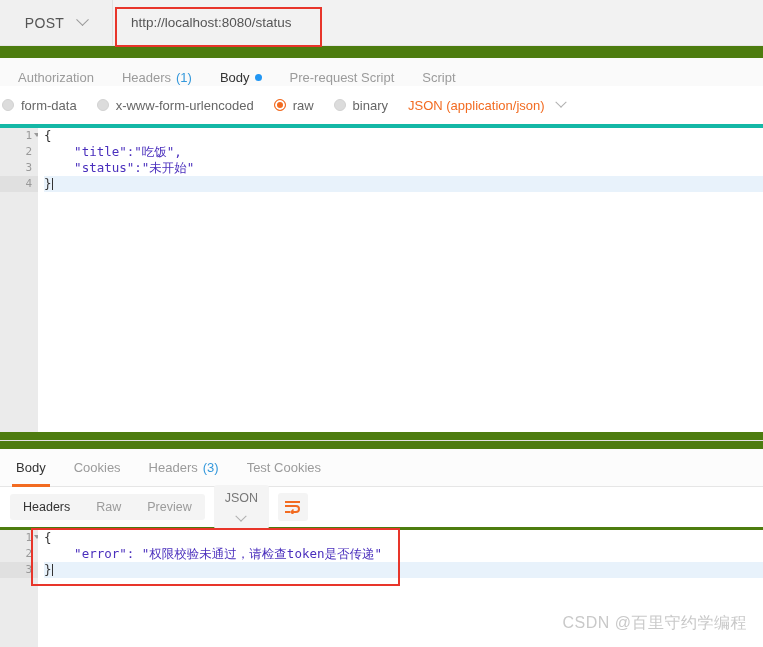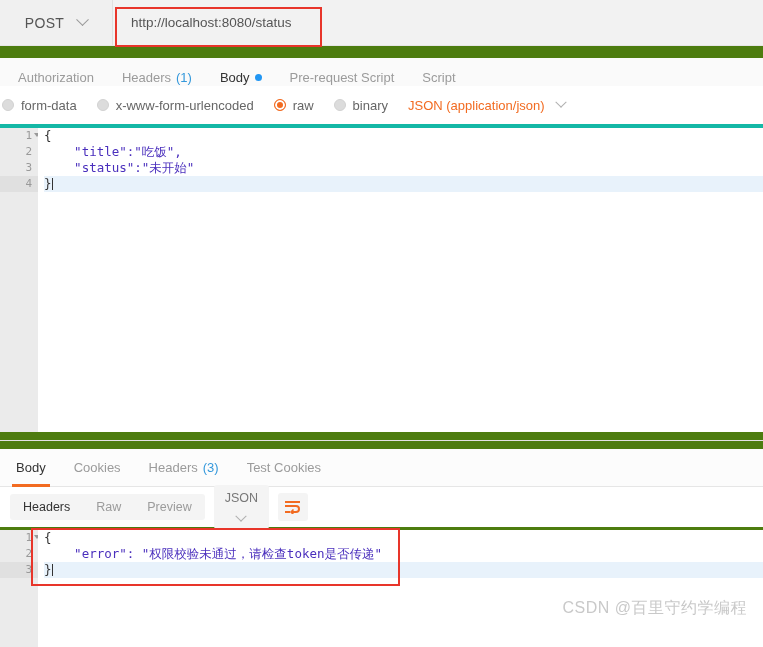--- a/index.html
+++ b/index.html
@@ -122,21 +122,21 @@
   #res-editor { left: 0; top: 530px; width: 763px; height: 117px; }
   #res-editor .gutter { height: 117px; }
 
   
   .annot { position: absolute; border: 2px solid #e8352a; pointer-events: none; }
   #annot-url { left: 115px; top: 7px; width: 207px; height: 40px; }
   #annot-res { left: 31px; top: 528px; width: 369px; height: 58px; }
 
   
   .watermark {
-    position: absolute; right: 16px; bottom: 28px;
+    position: absolute; right: 16px; bottom: 13px;
     font-size: 16px; color: #c9c9c9; letter-spacing: .5px;
   }
 </style>
 </head>
 <body>
 
 <div class="app">
 
   <div class="url-row">
     <div class="method-box">

